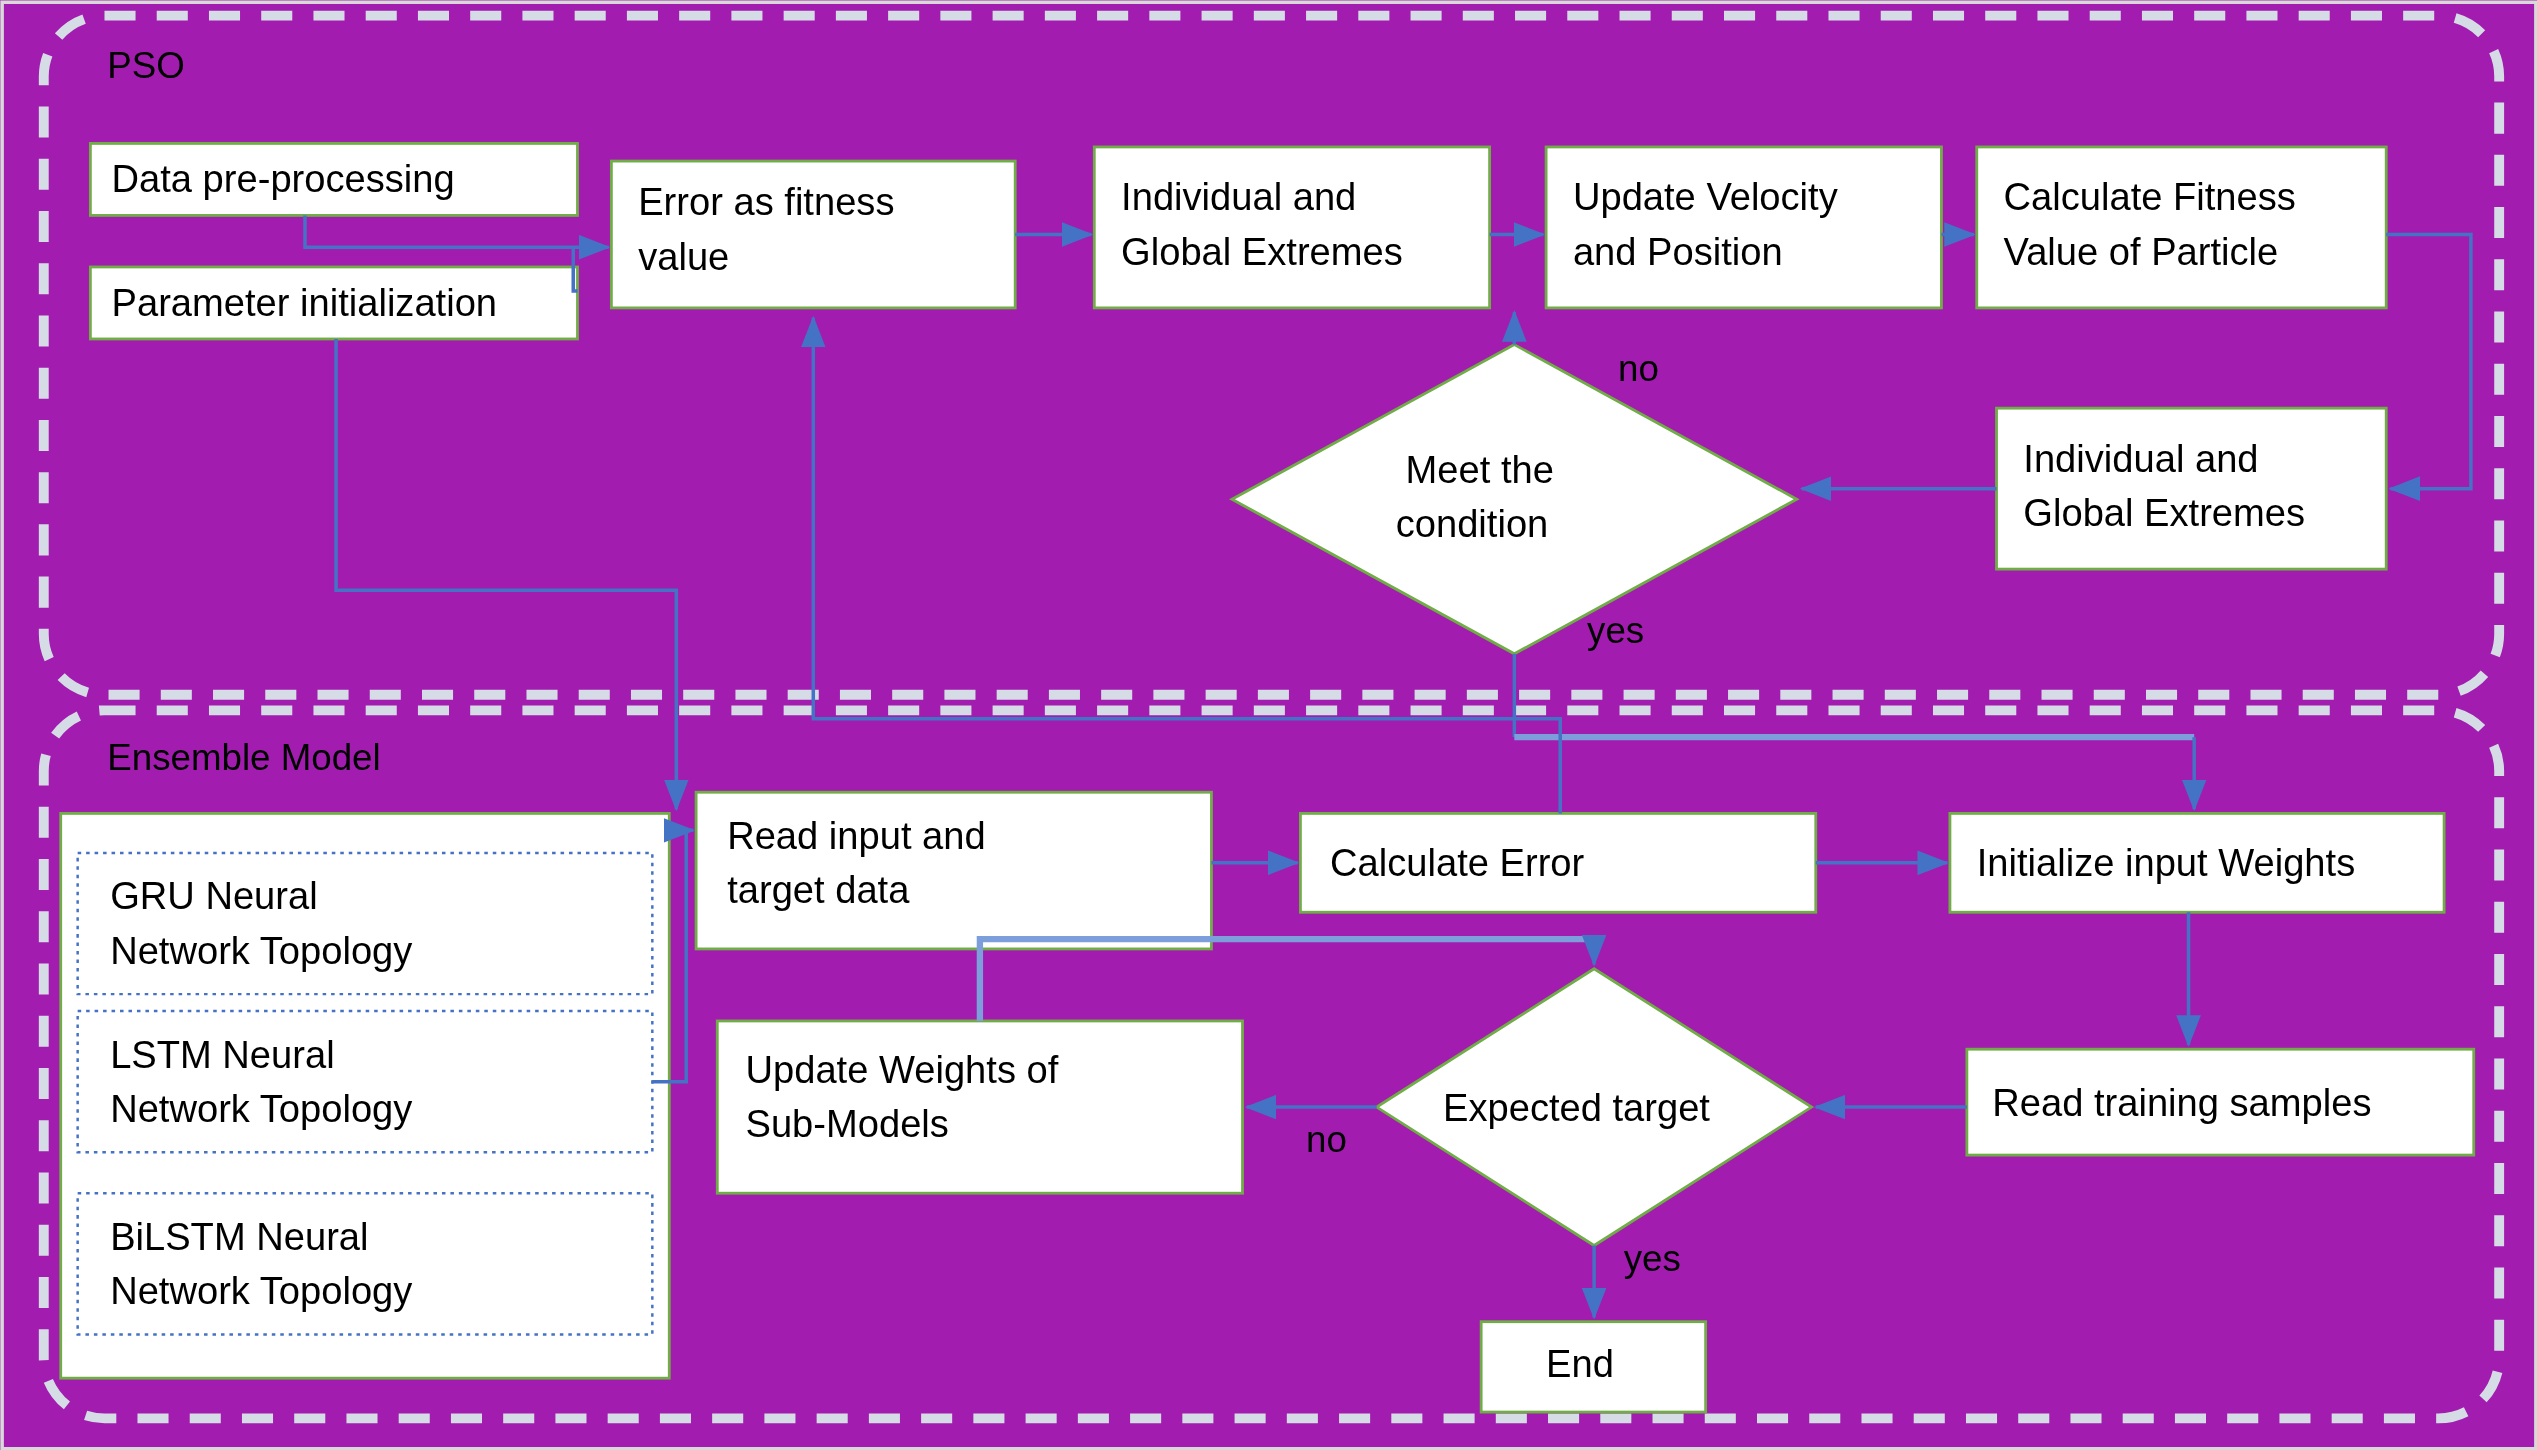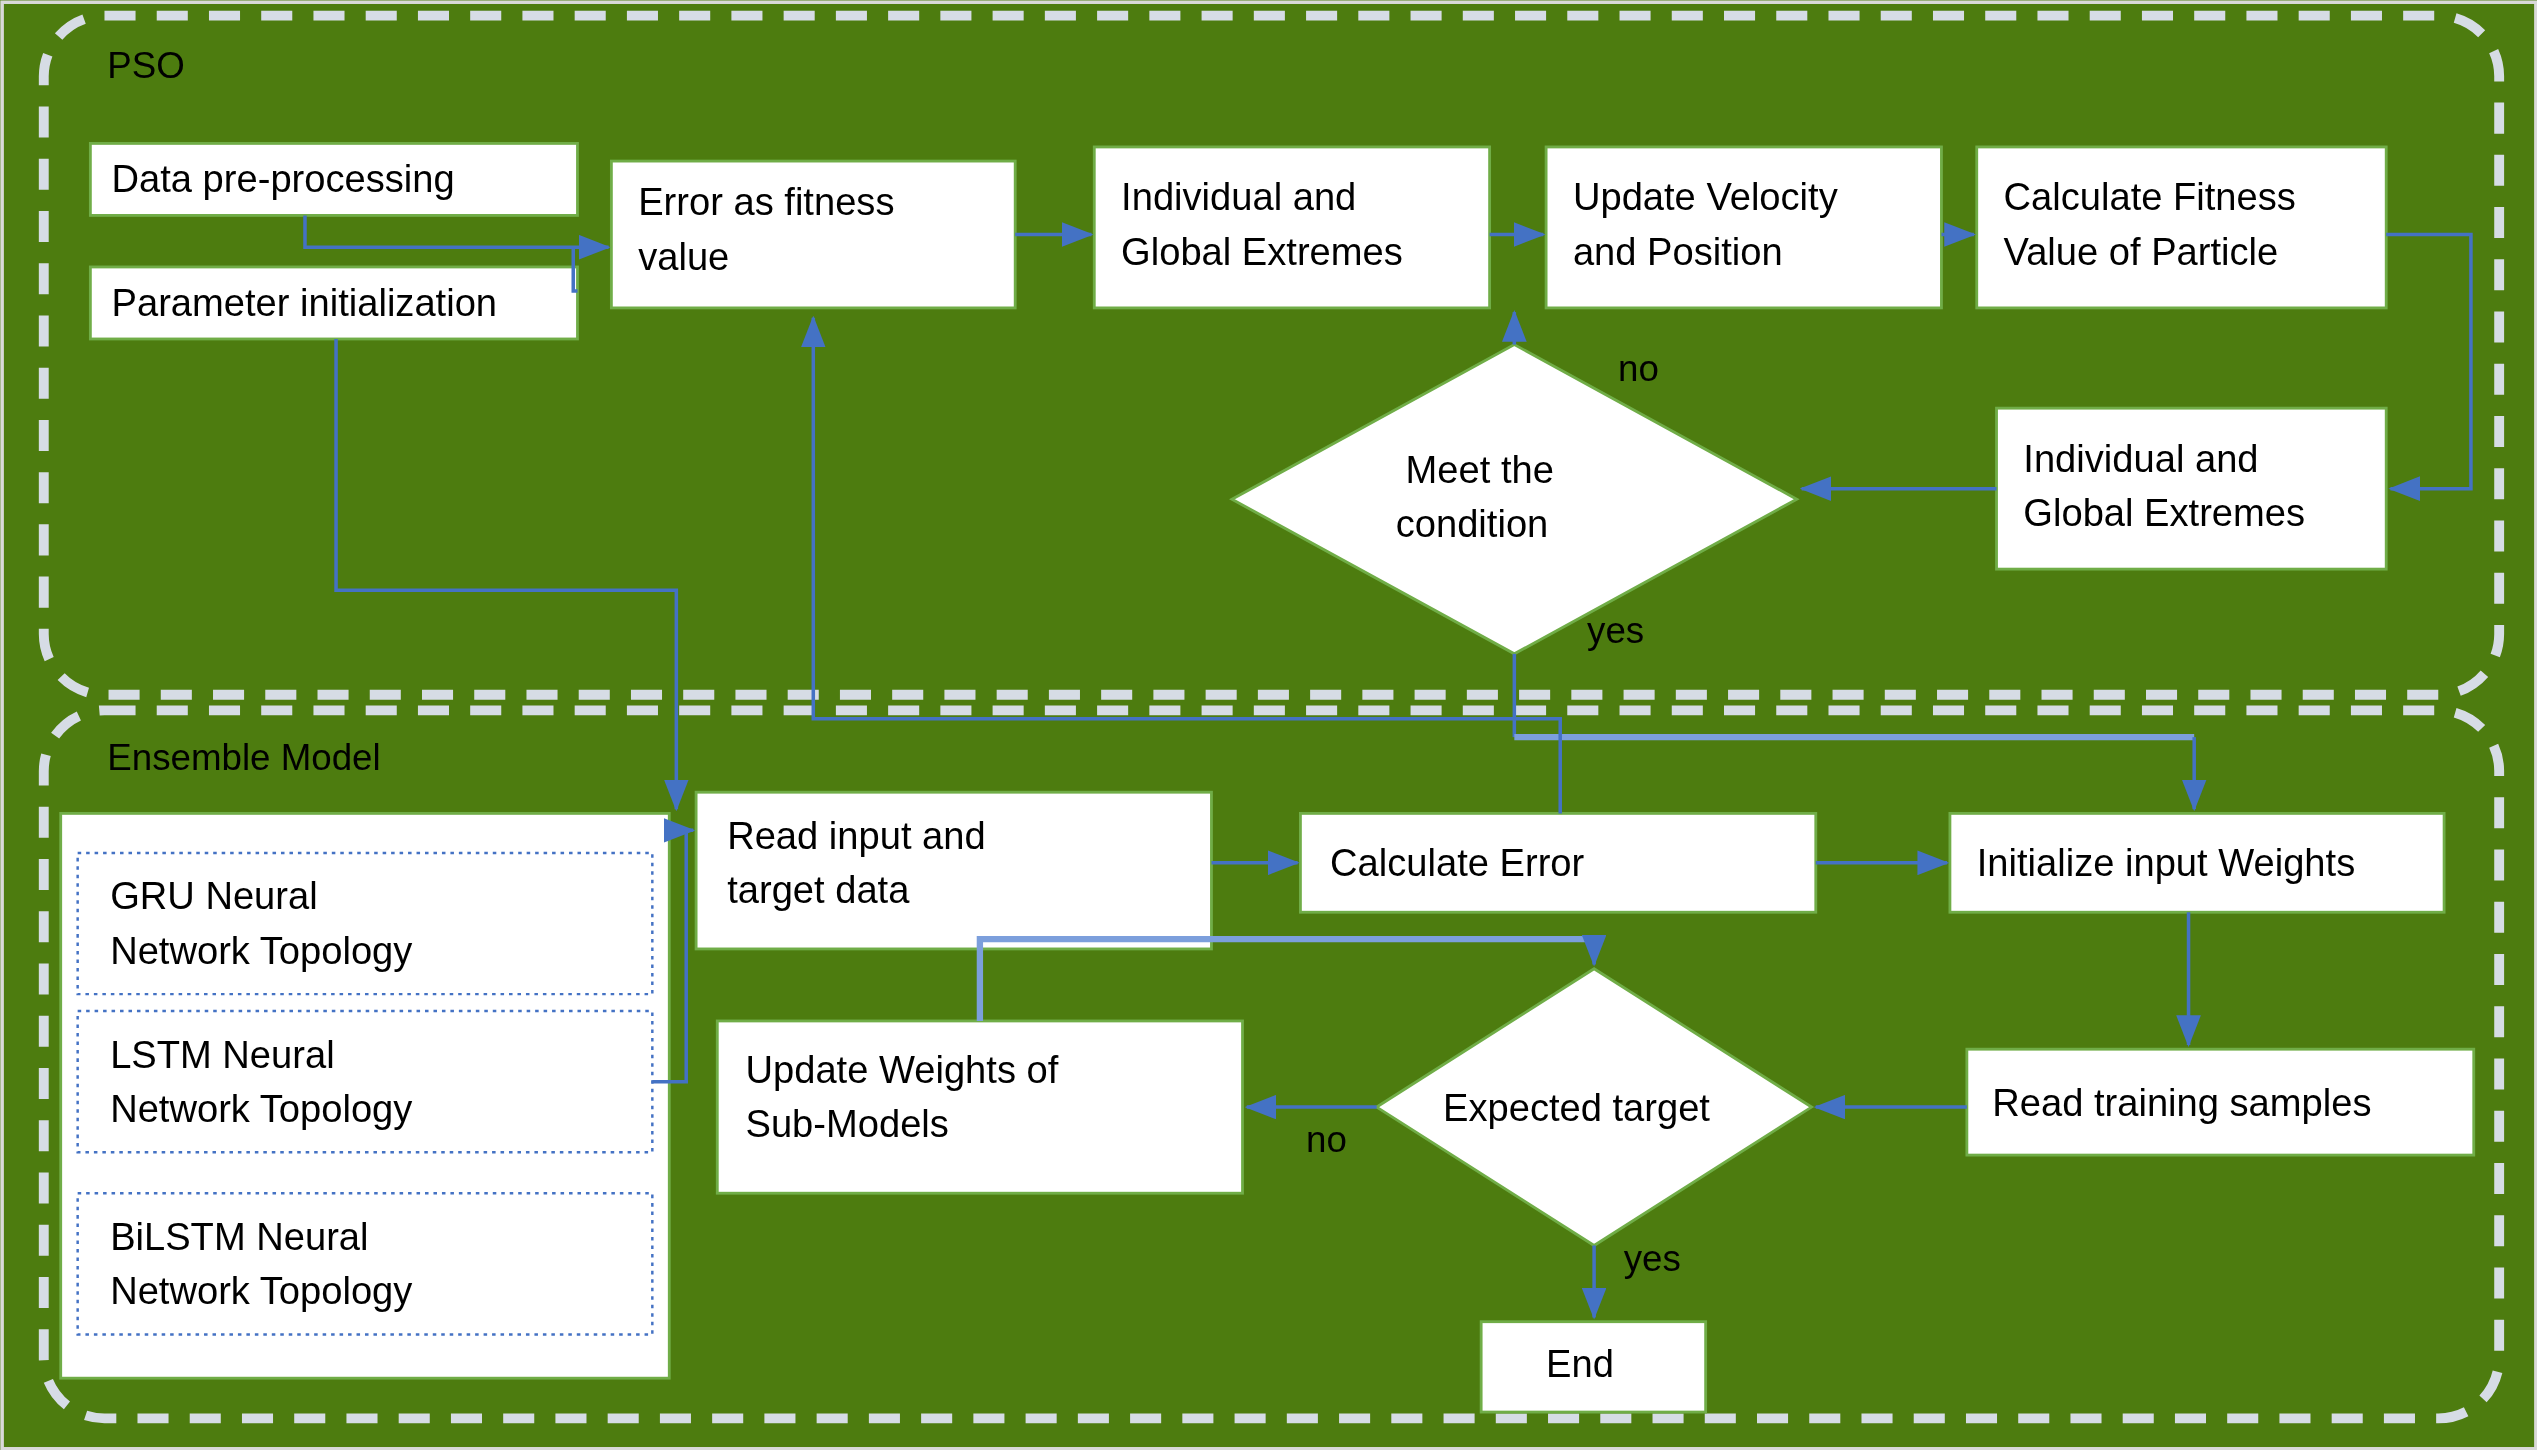--- a/index.html
+++ b/index.html
@@ -7,21 +7,21 @@
     padding: 0;
     background: #ffffff;
   }
   body {
     font-family: "Liberation Sans", sans-serif;
   }
   #stage {
     position: relative;
     width: 2538px;
     height: 1451px;
-    background: #4d7c0f;
+    background: #a21caf;
     overflow: hidden;
   }
   #canvas {
     position: absolute;
     left: 0;
     top: 0;
     width: 2538px;
     height: 1451px;
   }
   .node-text {

